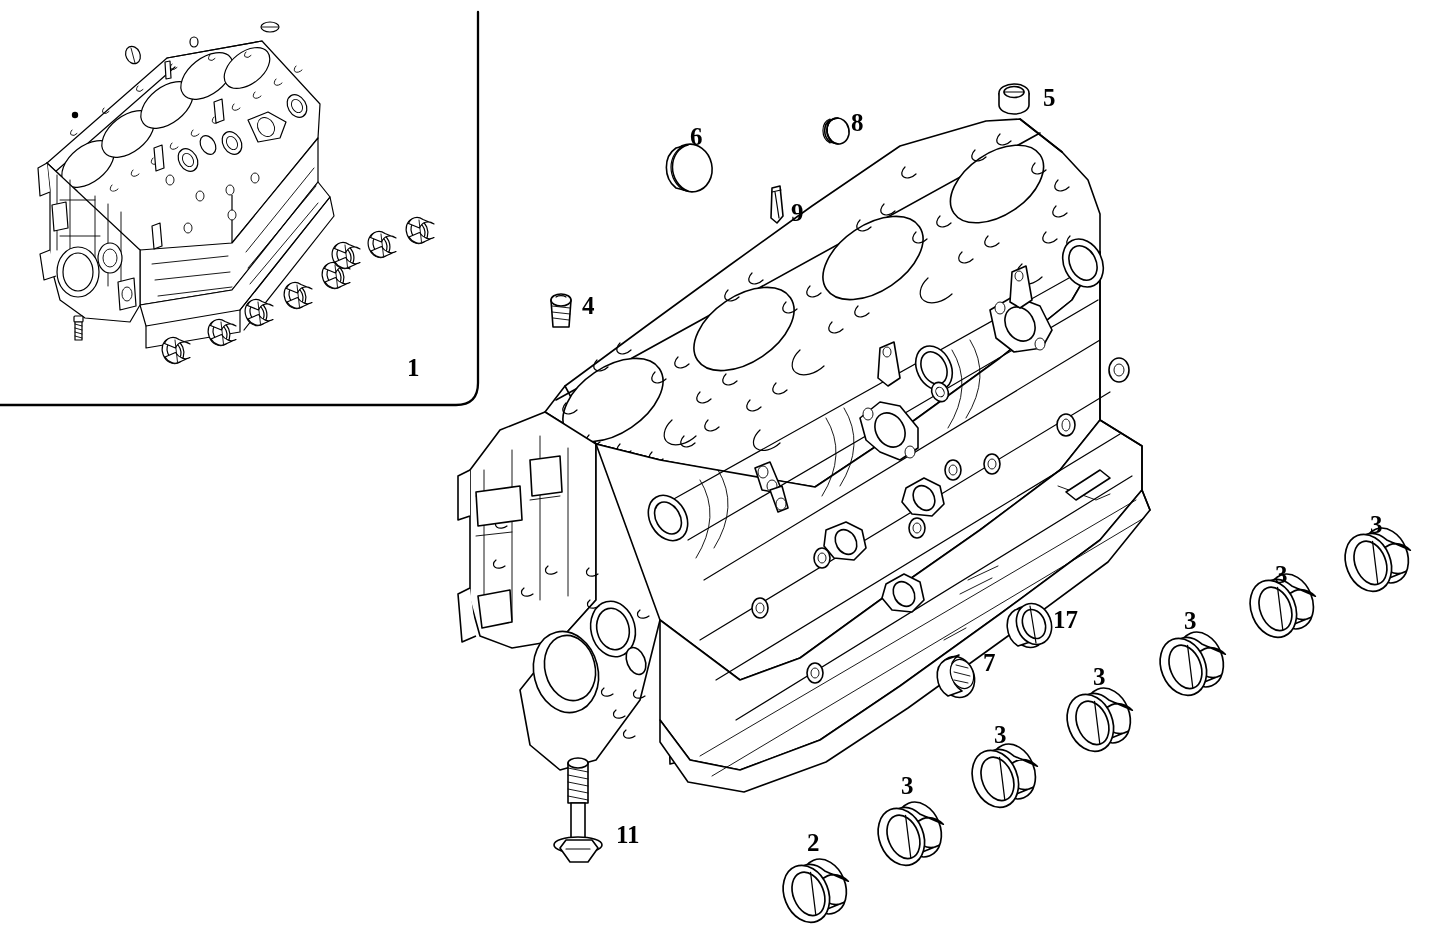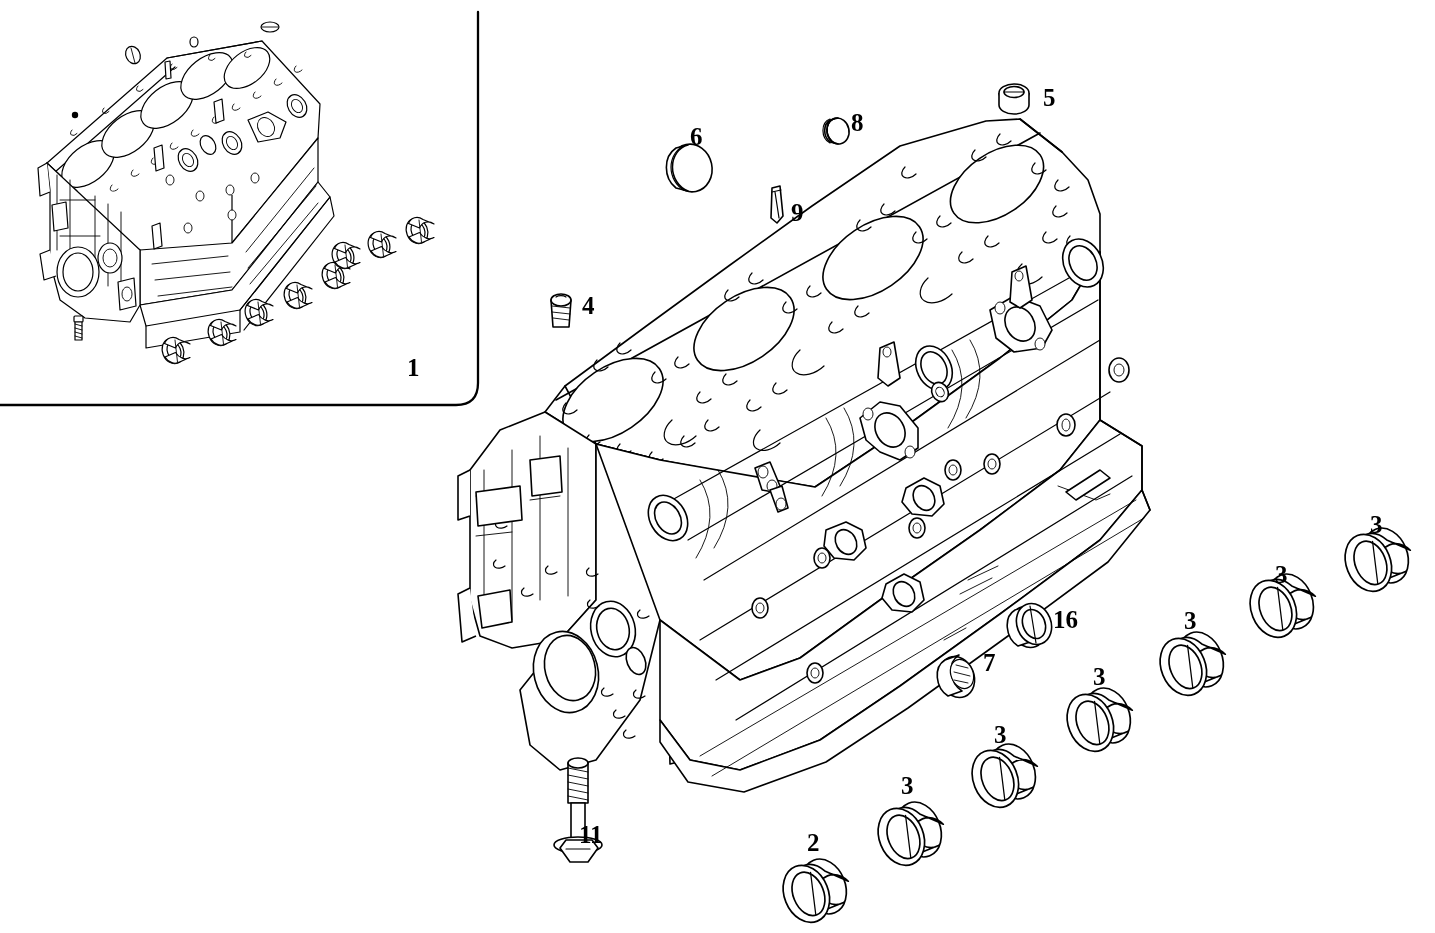--- a/index.html
+++ b/index.html
@@ -541,16 +541,16 @@
   <div class="callout big" style="left:1093px;top:664px">3</div>
   <div class="callout big" style="left:1184px;top:608px">3</div>
   <div class="callout big" style="left:1275px;top:562px">3</div>
   <div class="callout big" style="left:1370px;top:512px">3</div>
   <div class="callout big" style="left:582px;top:293px">4</div>
   <div class="callout big" style="left:1043px;top:85px">5</div>
   <div class="callout big" style="left:690px;top:124px">6</div>
   <div class="callout big" style="left:983px;top:650px">7</div>
   <div class="callout big" style="left:851px;top:110px">8</div>
   <div class="callout big" style="left:791px;top:200px">9</div>
-  <div class="callout big" style="left:579px;top:822px">11</div>
-  <div class="callout big" style="left:1053px;top:607px">16</div>
+  <div class="callout big" style="left:616px;top:822px">11</div>
+  <div class="callout big" style="left:1053px;top:607px">17</div>
 
 </div>
 
 </body></html>

